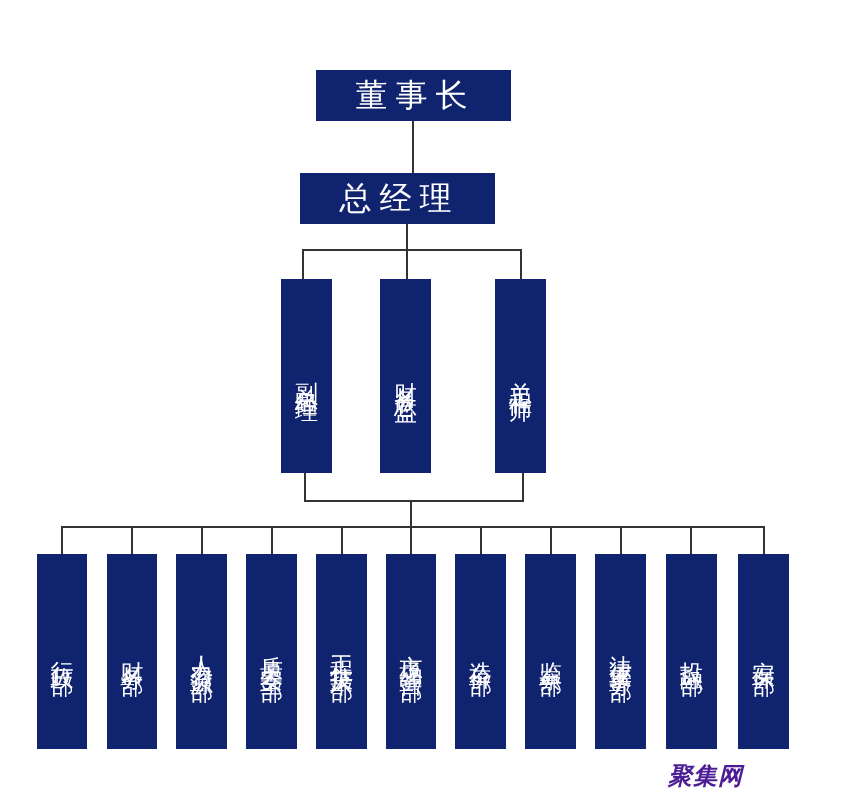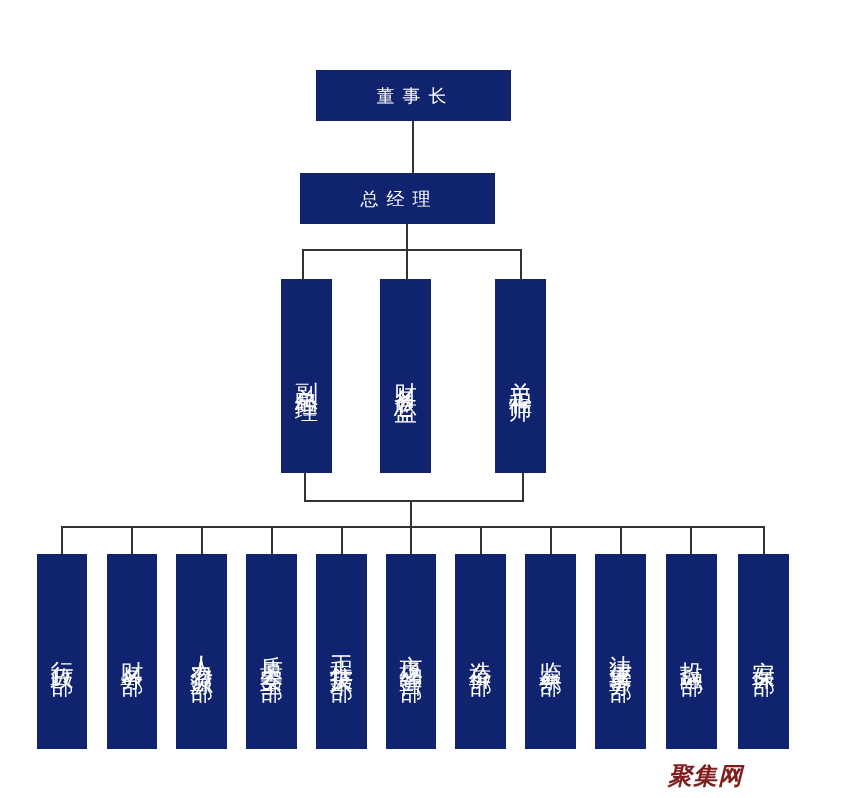--- a/index.html
+++ b/index.html
@@ -8,21 +8,21 @@
     background: #ffffff;
     font-family: "DejaVu Sans", "Liberation Sans", sans-serif;
   }
   .node {
     position: absolute;
     background: #0f236e;
     color: #ffffff;
     display: flex; align-items: center; justify-content: center;
     box-sizing: border-box;
   }
-  .node.h { font-size: 18px; letter-spacing: 8px; padding-left: 4px; text-align: right; }
+  .node.h { font-size: 32px; letter-spacing: 8px; padding-left: 4px; text-align: right; }
   .node.v {
     writing-mode: vertical-rl;
     text-orientation: upright;
     font-size: 23px;
     letter-spacing: 6px;
     line-height: 1;
   }
   .line { position: absolute; background: #333333; }
   .hl { height: 2px; }
   .vl { width: 2px; }
@@ -75,13 +75,13 @@
 <div class="node v" style="left:176px; top:554px; width:51px; height:195px;">人力资源部</div>
 <div class="node v" style="left:246px; top:554px; width:51px; height:195px;">质量安全部</div>
 <div class="node v" style="left:316px; top:554px; width:51px; height:195px;">工程技术部</div>
 <div class="node v" style="left:386px; top:554px; width:50px; height:195px;">市场经营部</div>
 <div class="node v" style="left:455px; top:554px; width:51px; height:195px;">造价部</div>
 <div class="node v" style="left:525px; top:554px; width:51px; height:195px;">监察部</div>
 <div class="node v" style="left:595px; top:554px; width:51px; height:195px;">法律事务部</div>
 <div class="node v" style="left:666px; top:554px; width:51px; height:195px;">投融部</div>
 <div class="node v" style="left:738px; top:554px; width:51px; height:195px;">安保部</div>
 
-<div class="watermark" style="color:#7f1d1d;text-align:right;">聚集网</div>
+<div class="watermark" style="color:#4c1d95;text-align:right;">聚集网</div>
 
 </body></html>

